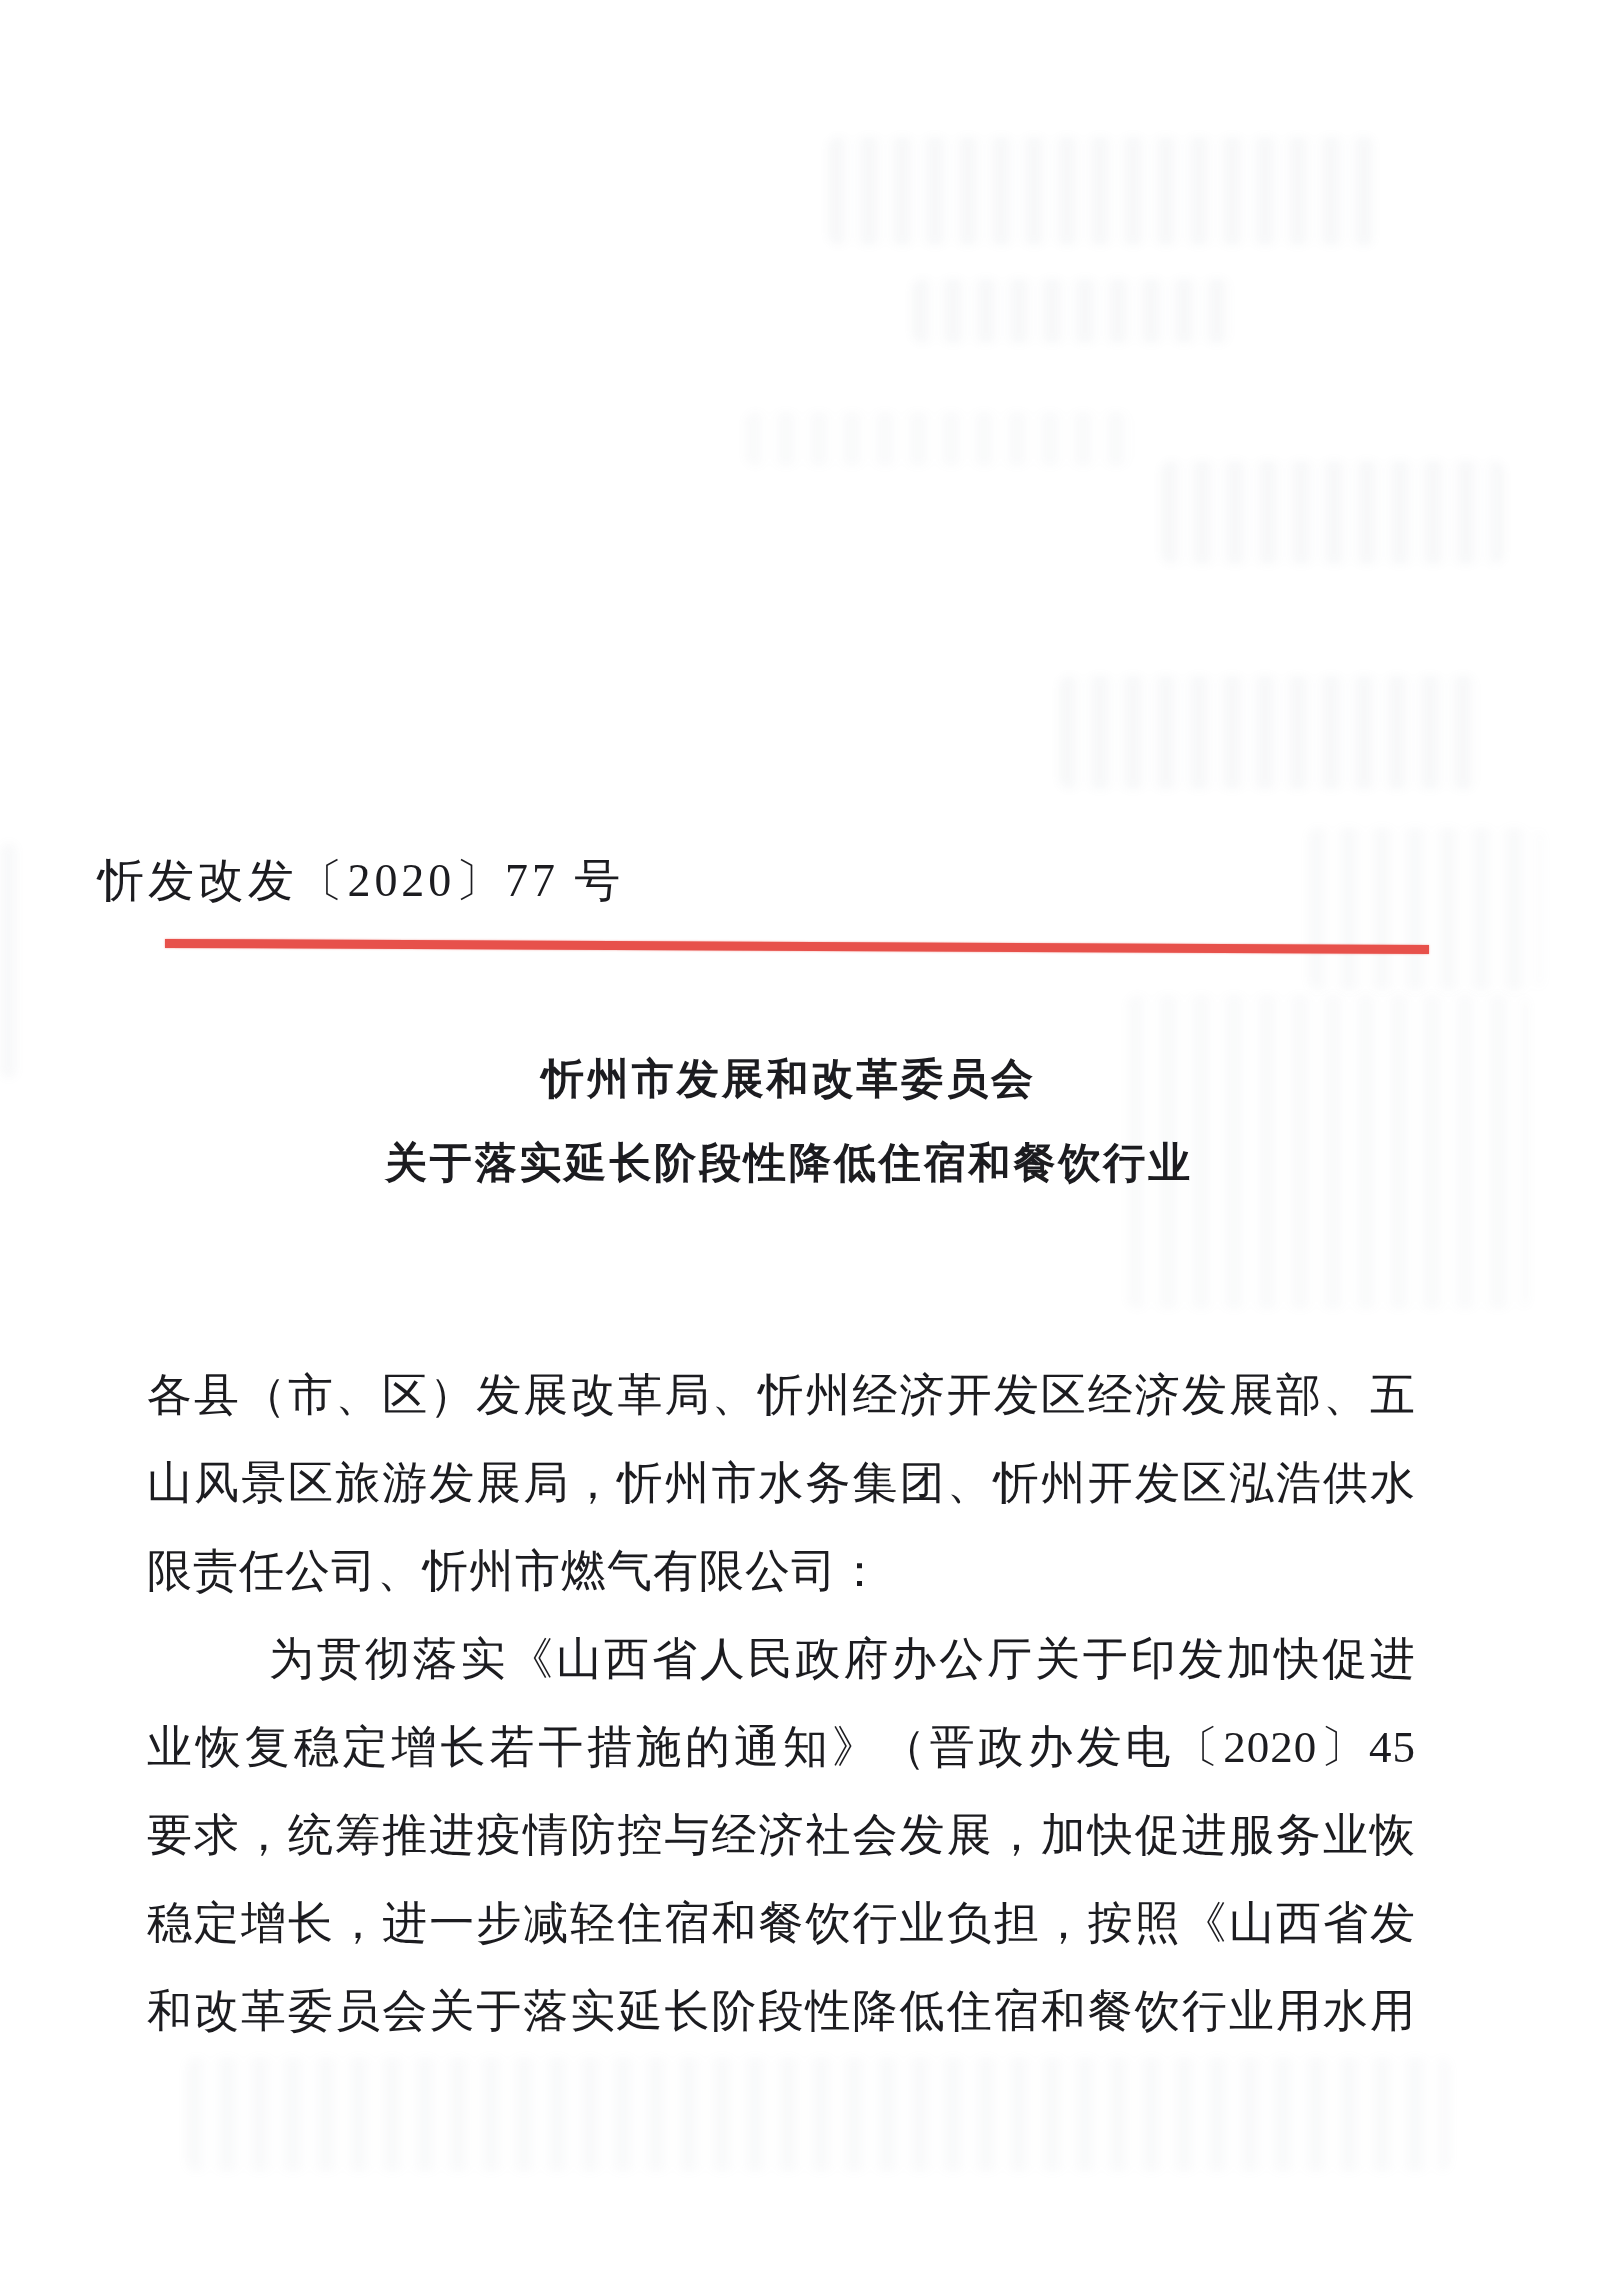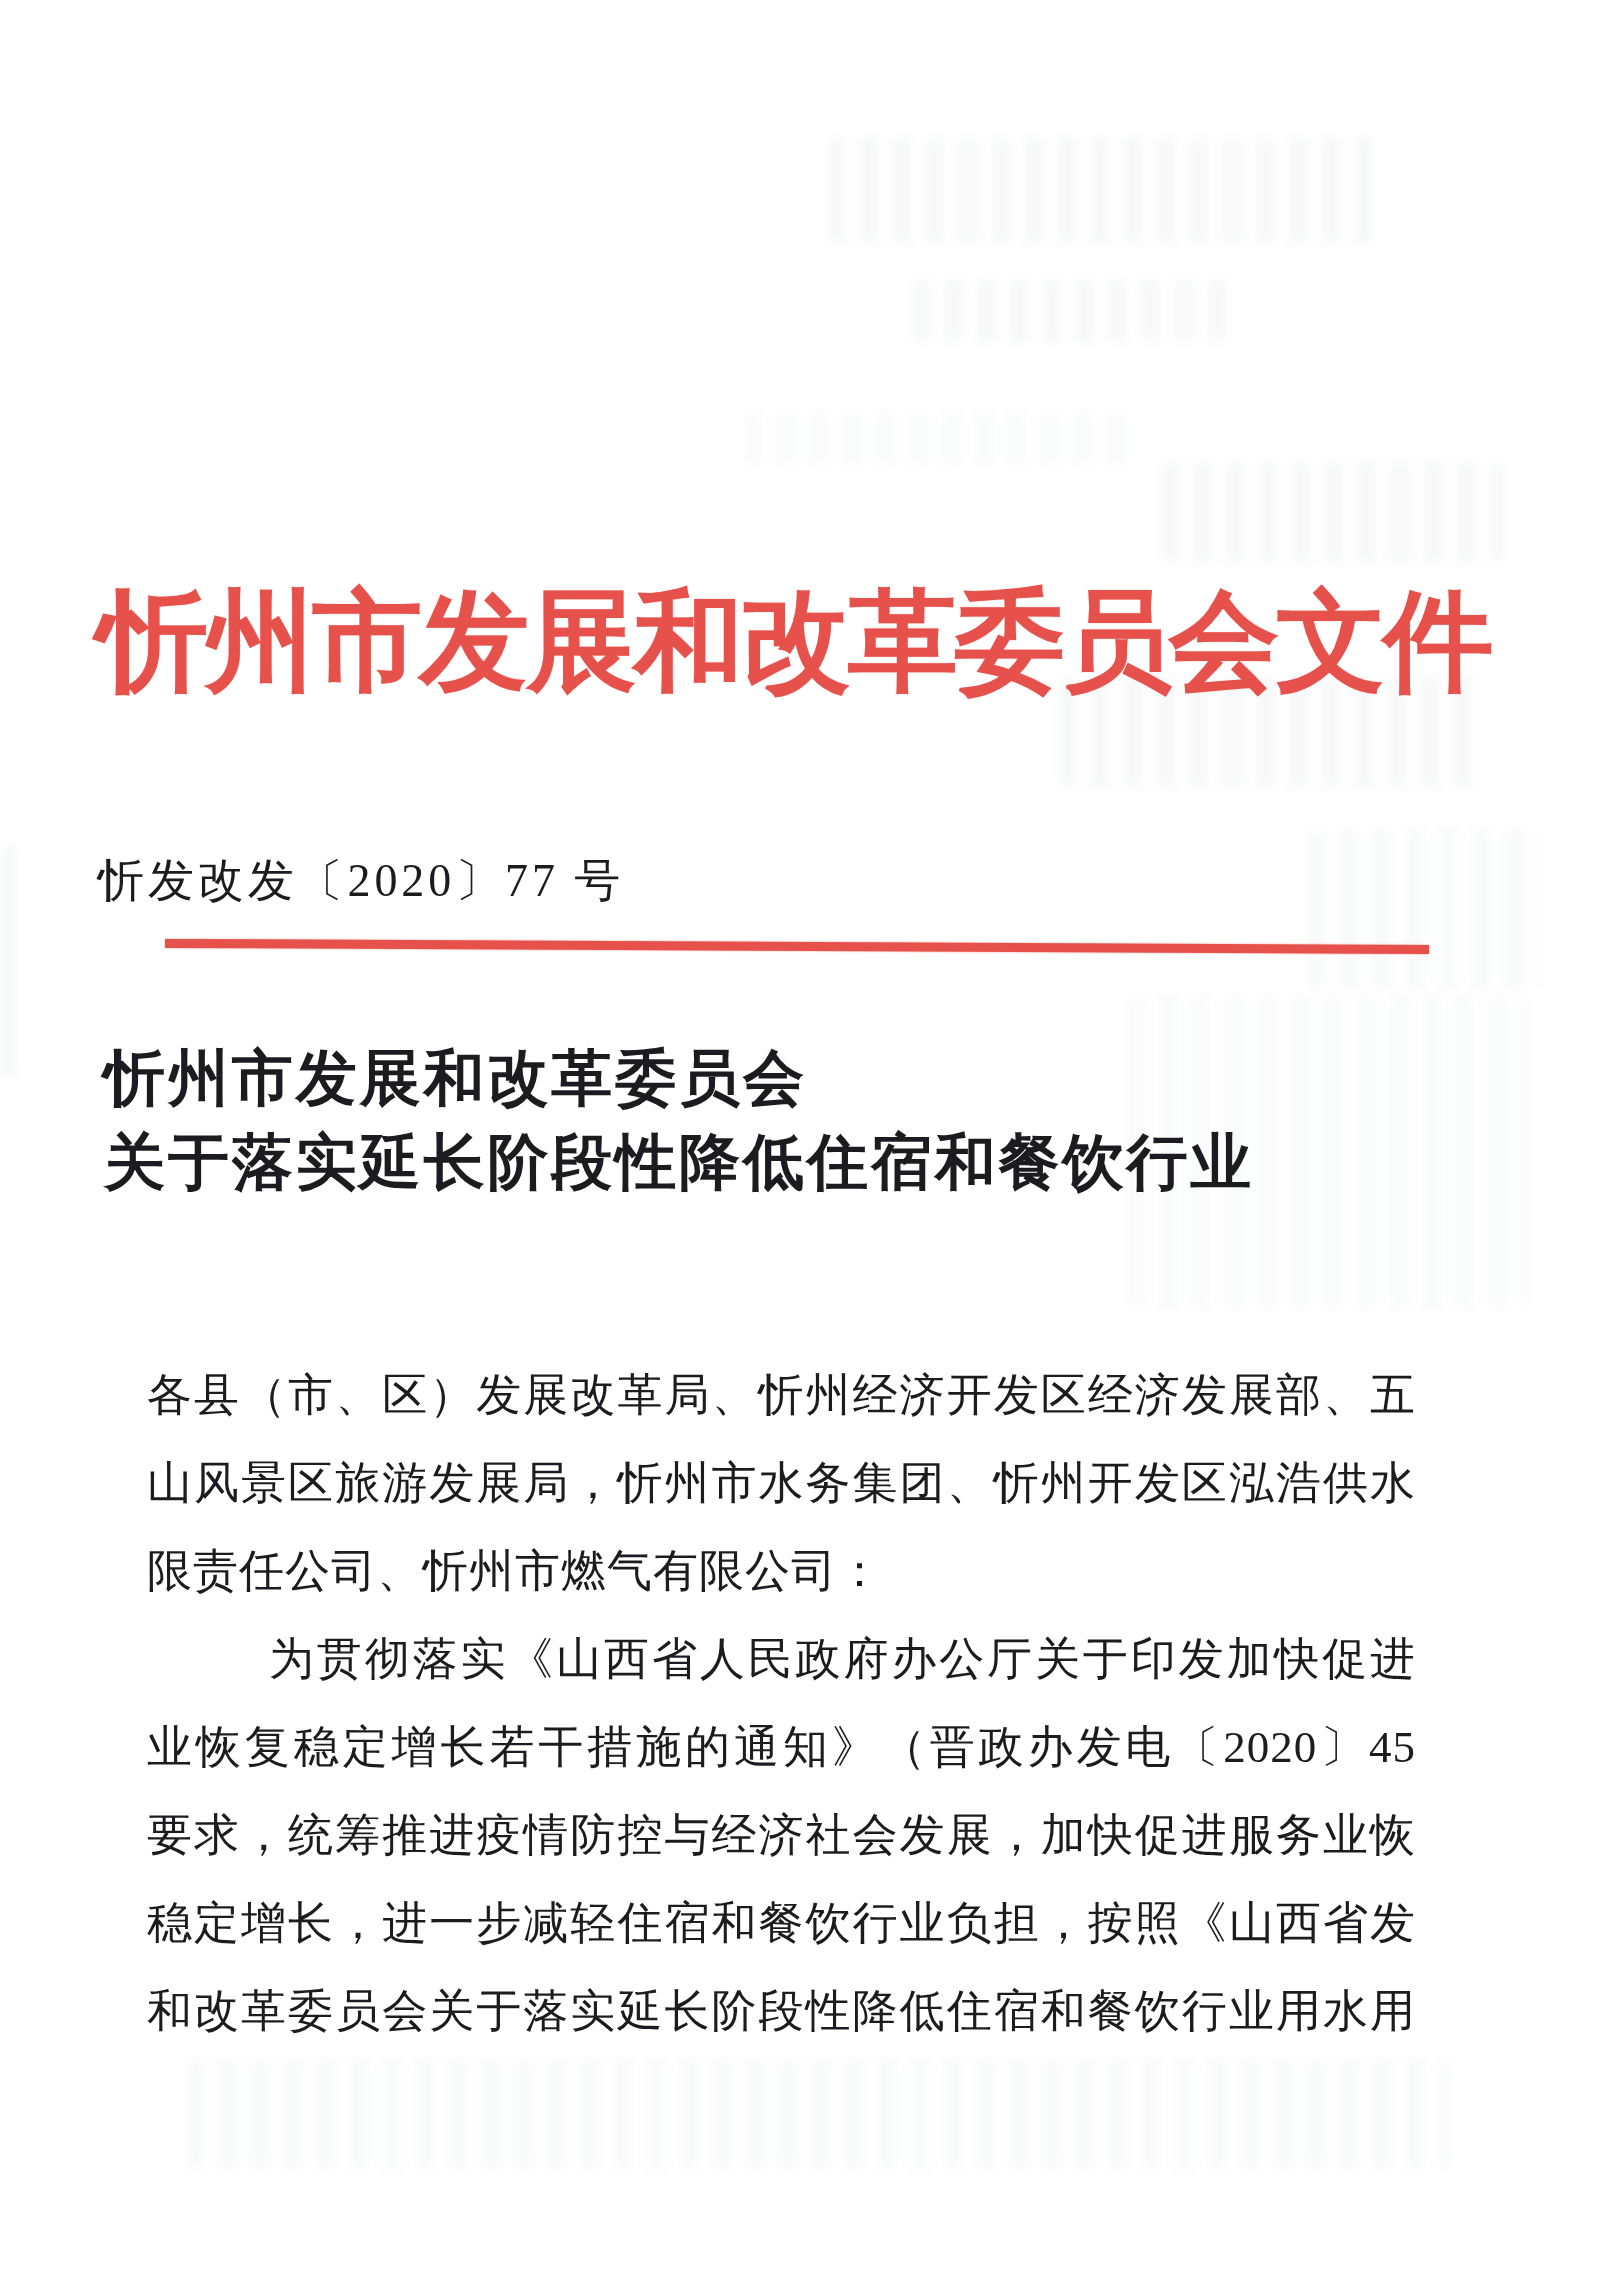--- a/index.html
+++ b/index.html
@@ -36,25 +36,25 @@
     position:absolute;
     left:165px;top:942px;
     width:1264px;height:8.8px;
     background:var(--accent,#e7514b);
     transform:rotate(0.28deg);
     box-shadow:0 0 2px rgba(231,81,75,.6);
   }
   
   .doc-title{
     position:absolute;
-    left:104px;width:1382px;top:1037px;
-    text-align:left;
+    left:98px;width:1382px;top:1037px;
+    text-align:center;
     color:var(--ink,#1c1c20);
     font-weight:bold;
-    font-size:61px;
+    font-size:42px;
     letter-spacing:2.9px;
     line-height:84px;
   }
   
   .body-block{
     position:absolute;
     left:147px;top:1351px;
     width:1269px;
     color:var(--ink,#1c1c20);
     font-size:45px;
@@ -101,21 +101,20 @@
   <div class="art a1"></div>
   <div class="art a2"></div>
   <div class="art a3"></div>
   <div class="art a4"></div>
   <div class="art a5"></div>
   <div class="art a6"></div>
   <div class="art a7"></div>
   <div class="art a8"></div>
   <div class="art a9"></div>
 
-  <div class="letterhead-title">忻州市发展和改革委员会文件</div>
 
   <div class="doc-number">忻发改发〔2020〕77 号</div>
 
   <div class="red-divider"></div>
 
   <div class="doc-title">
     <div>忻州市发展和改革委员会</div>
     <div>关于落实延长阶段性降低住宿和餐饮行业</div>
   </div>
 

